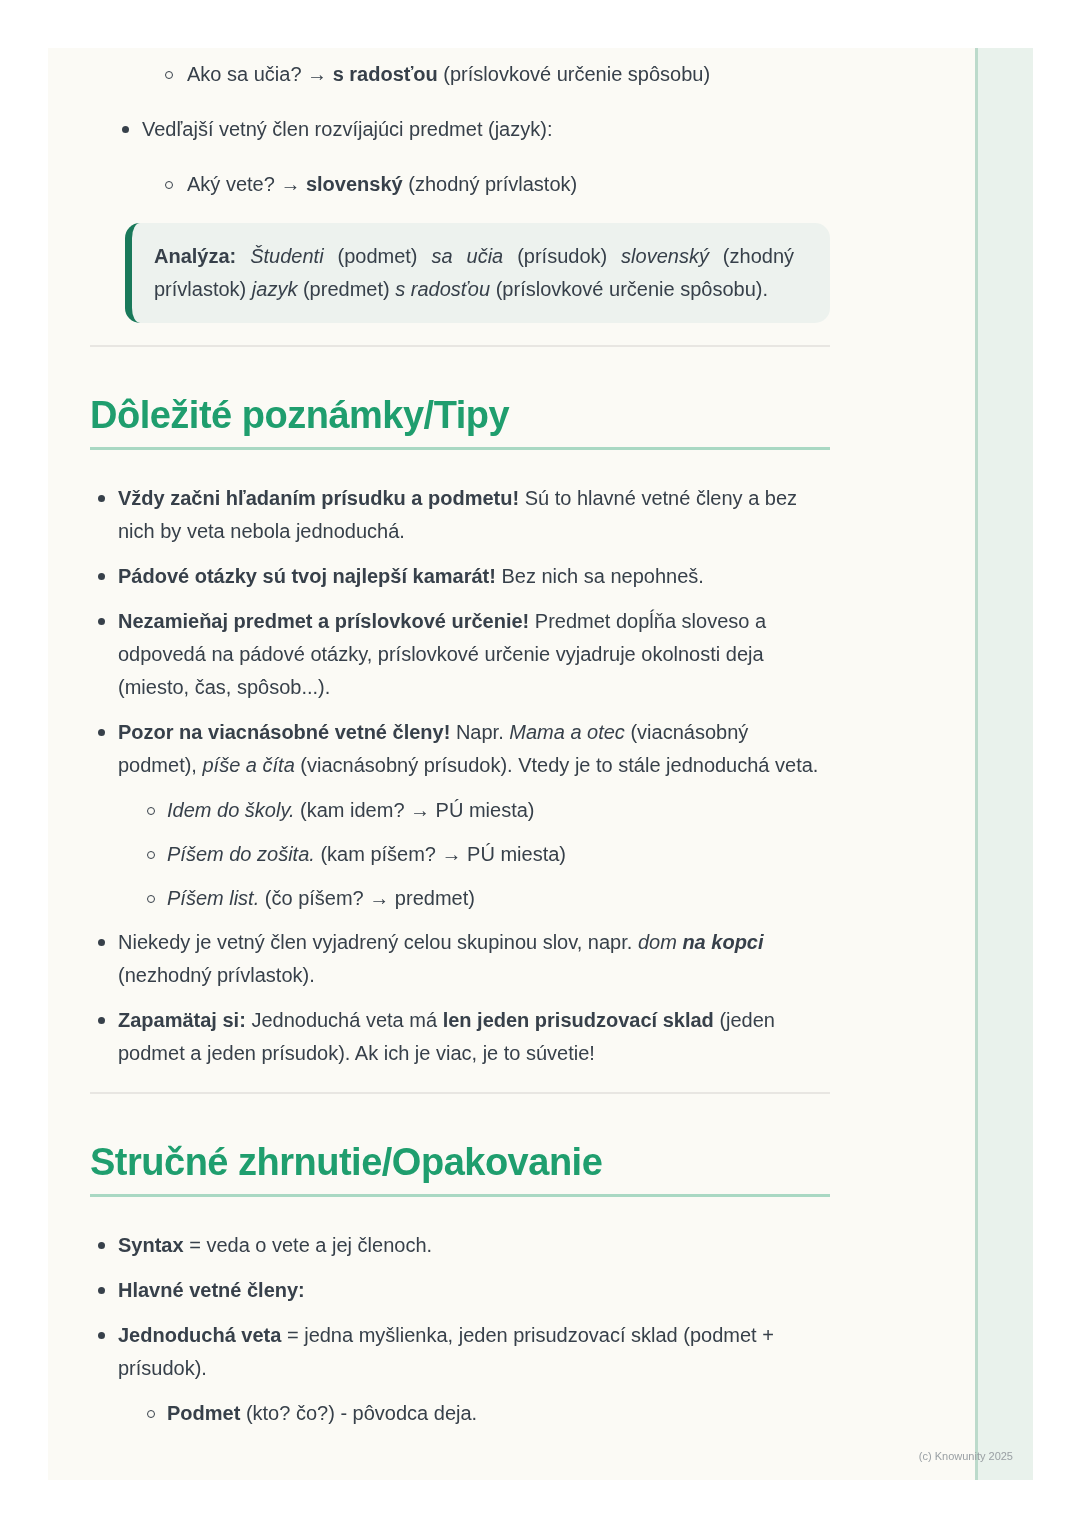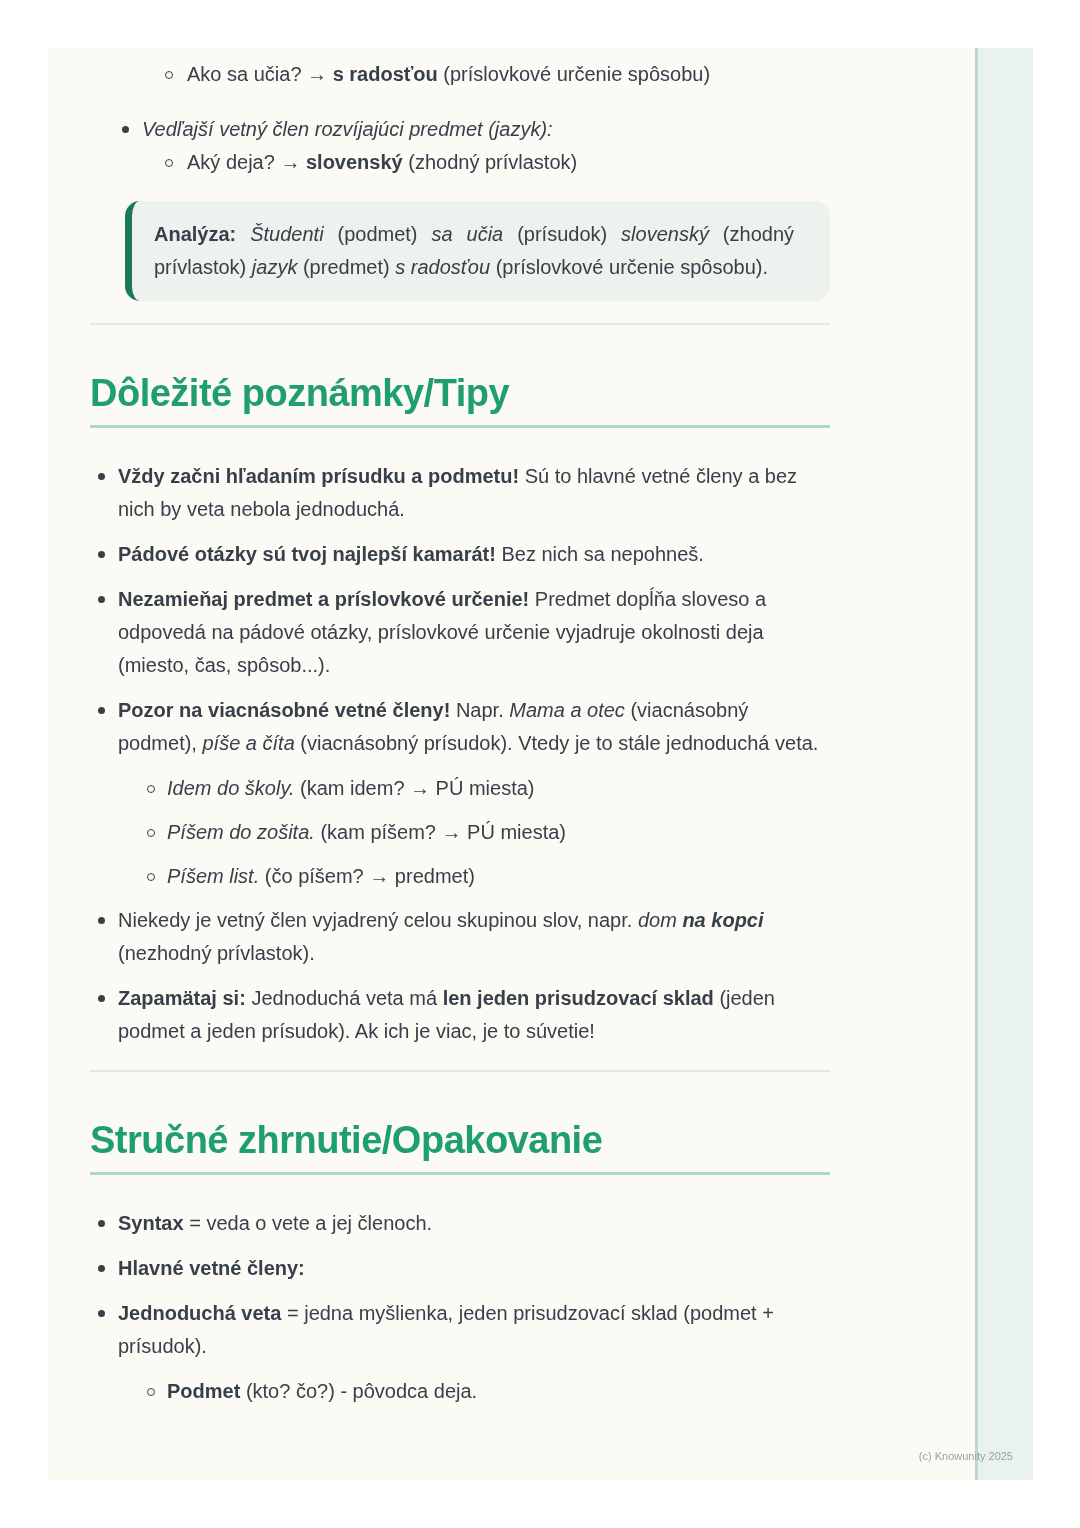--- a/index.html
+++ b/index.html
@@ -39,21 +39,21 @@
   li.l1::before{
     content:"";position:absolute;left:8px;top:13px;width:7px;height:7px;
     border-radius:50%;background:var(--text);
   }
   li.l2{padding-left:77px;margin-bottom:11px !important;}
   li.l2::before{
     content:"";position:absolute;left:57px;top:13px;width:6px;height:6px;
     border-radius:50%;border:1.6px solid var(--text);background:transparent;
   }
   
-  ul.indented li.l1{padding-left:52px;margin-bottom:0;font-style:italic;}
+  ul.indented li.l1{padding-left:52px;margin-bottom:22px;}
   ul.indented li.l1::before{left:32px;}
   ul.indented li.l2{padding-left:97px;margin-bottom:22px !important;}
   ul.indented li.l2::before{left:75px;}
   span.b{font-weight:700;}
   span.i{font-style:italic;}
   .callout{
     margin:16px 0 0 35px;border-left:7px solid var(--callout-border);
     background:var(--callout-bg);border-radius:15px;
     padding:17px 36px 17px 22px;
   }
@@ -76,21 +76,21 @@
 </head>
 <body>
 
 <div class="paper">
   <div class="strip"></div>
 
   <div class="content">
     <ul class="doc-list indented" id="intro-list">
         <li class="l2"><span>Ako sa učia? → </span><span class="b">s radosťou</span><span> (príslovkové určenie spôsobu)</span></li>
         <li class="l1"><span>Vedľajší vetný člen rozvíjajúci predmet (jazyk):</span></li>
-        <li class="l2"><span>Aký deja? → </span><span class="b">slovenský</span><span> (zhodný prívlastok)</span></li>
+        <li class="l2"><span>Aký vete? → </span><span class="b">slovenský</span><span> (zhodný prívlastok)</span></li>
       </ul>
 
     <div class="callout">
       <p id="analysis-text"><span class="b">Analýza:</span><span> </span><span class="i">Študenti</span><span> (podmet) </span><span class="i">sa učia</span><span> (prísudok) </span><span class="i">slovenský</span><span> (zhodný prívlastok) </span><span class="i">jazyk</span><span> (predmet) </span><span class="i">s radosťou</span><span> (príslovkové určenie spôsobu).</span></p>
     </div>
 
     <div id="sections">
         <hr class="divider">
         <h2 class="section-heading">Dôležité poznámky/Tipy</h2>
         <ul class="doc-list">

